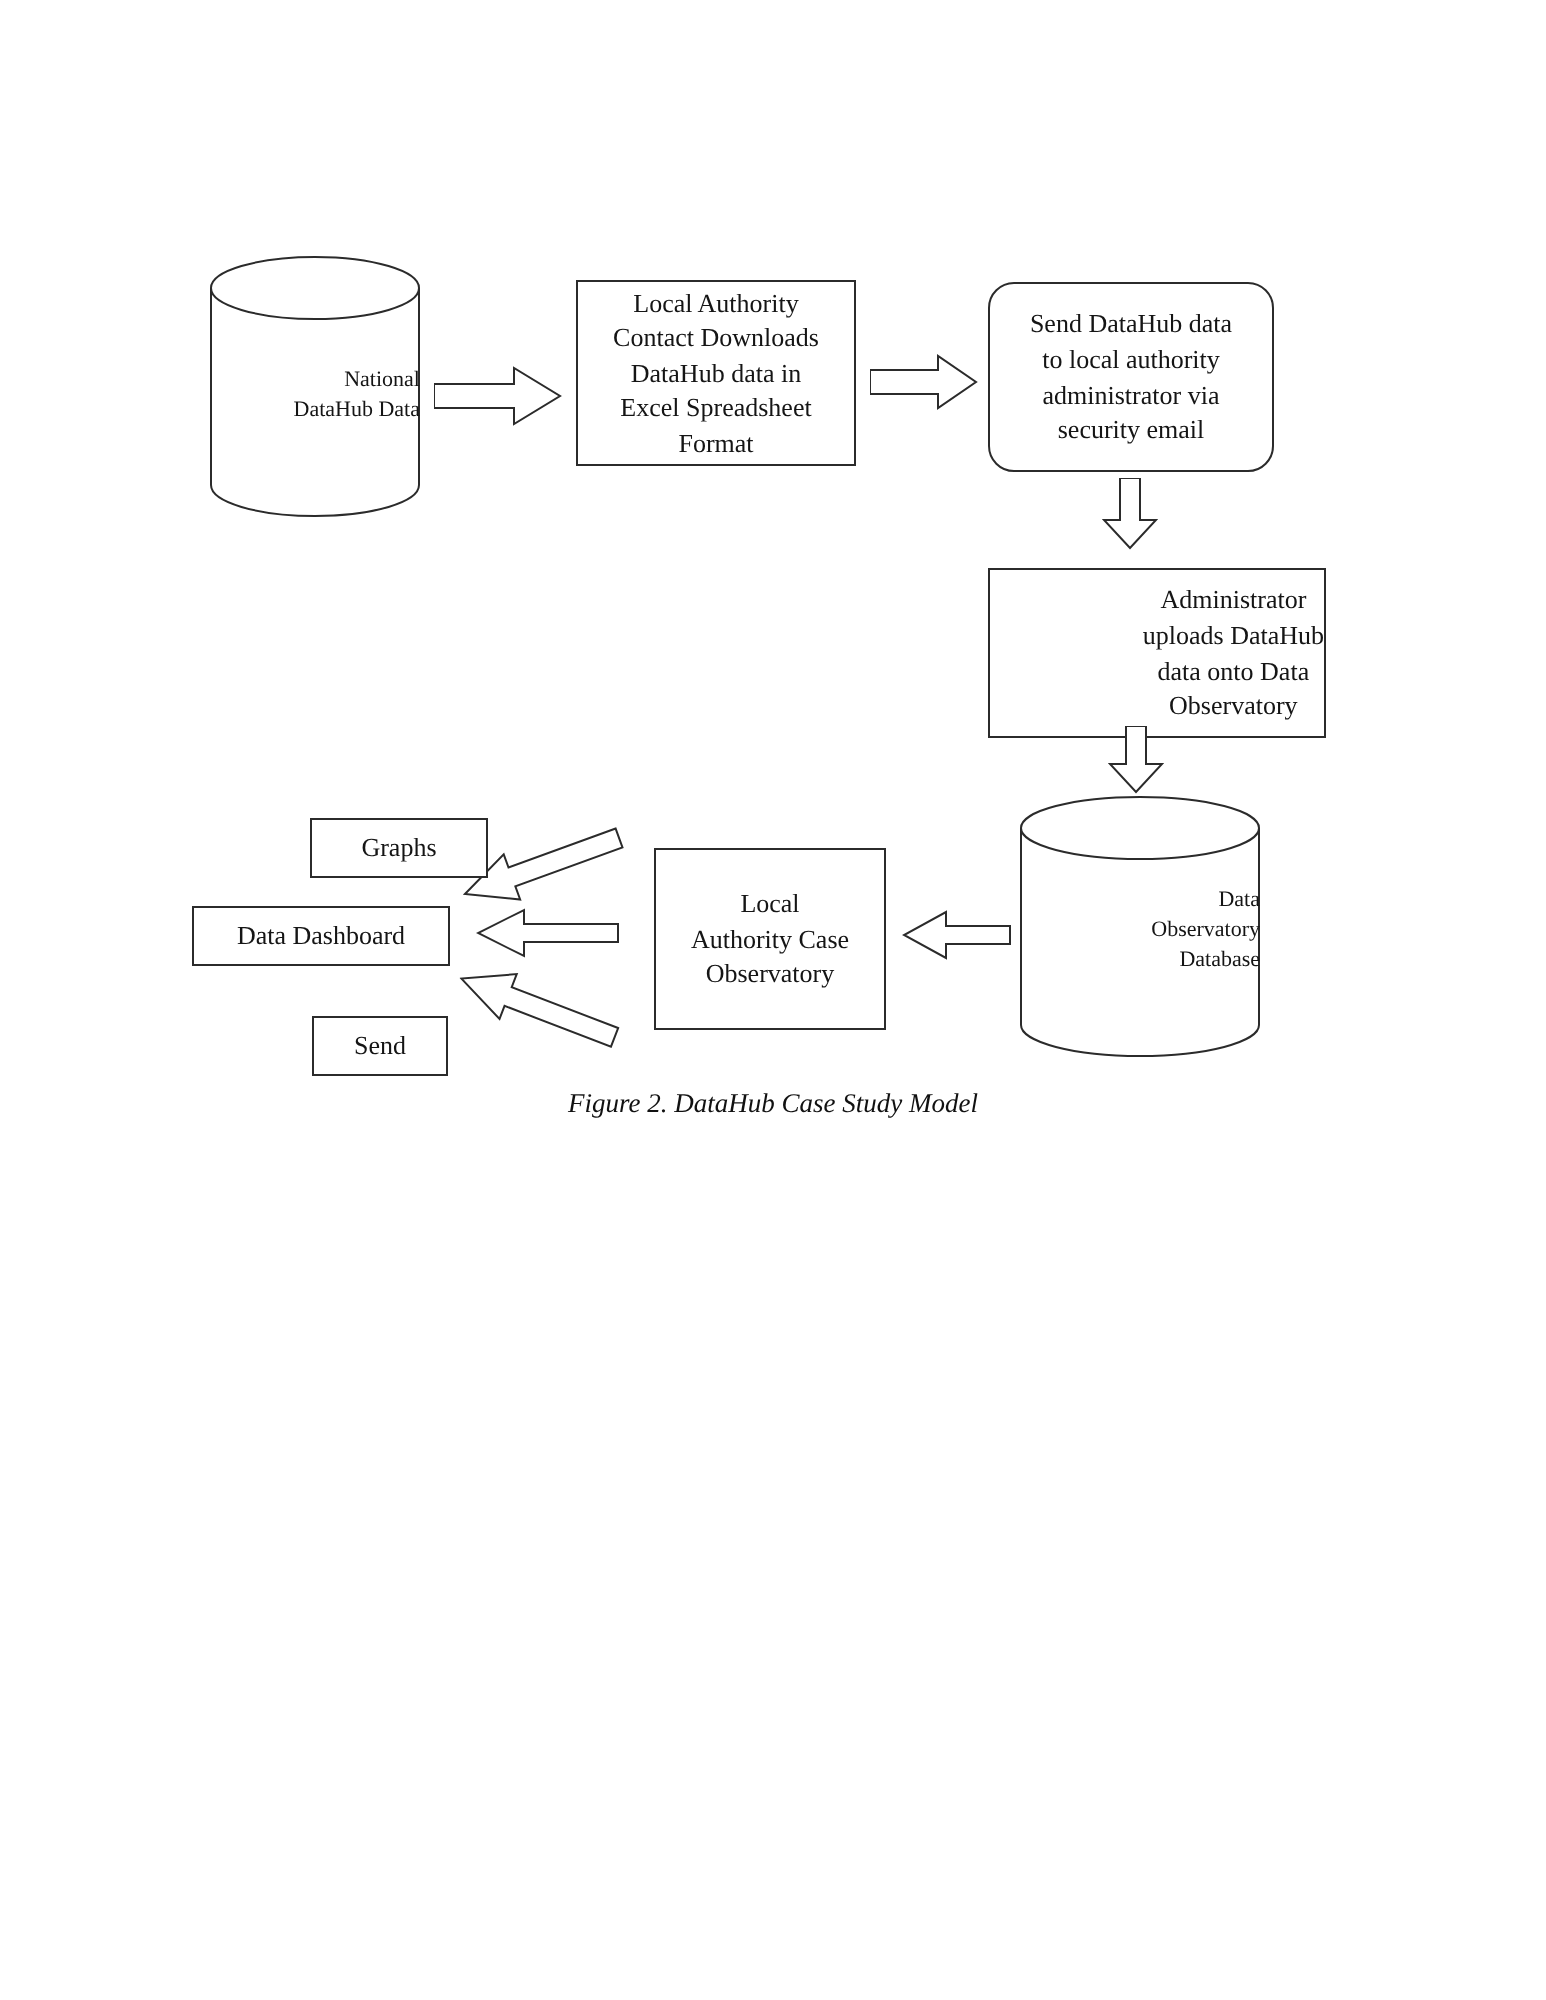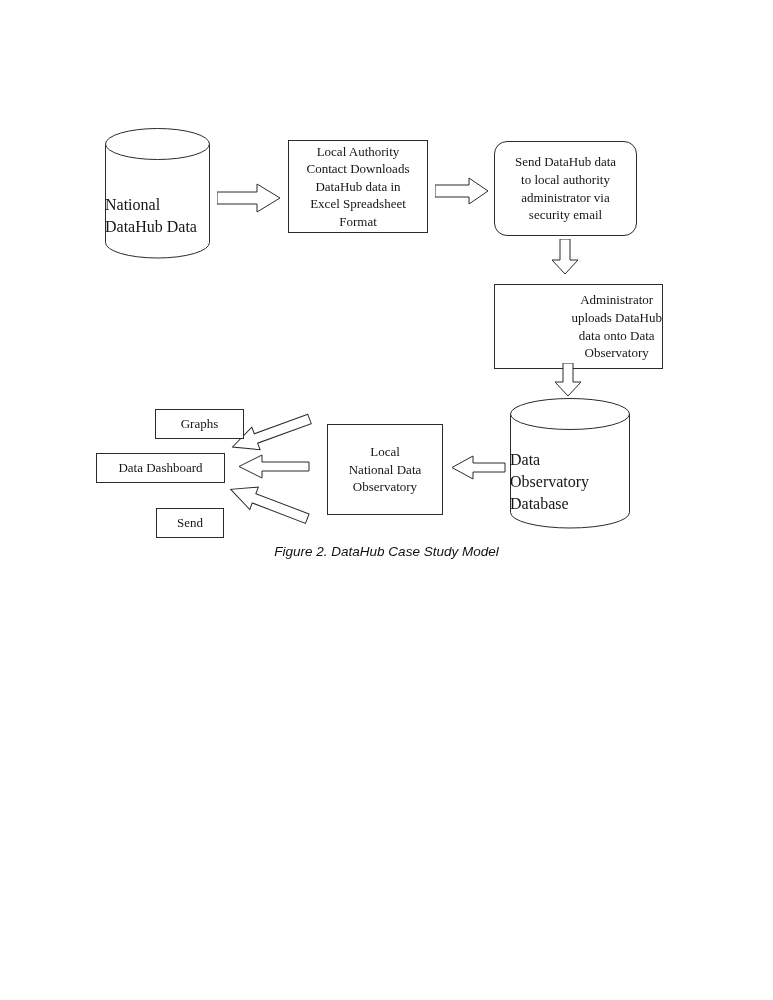--- a/index.html
+++ b/index.html
@@ -23,34 +23,33 @@
     text-align: center;
     font-size: 13px;
     line-height: 1.35;
   }
   .label { white-space: pre-line; }
   .cylinder { position: absolute; }
   .cylinder svg { position: absolute; left: 0; top: 0; }
   .cylinder .label {
     position: absolute;
     left: 0; right: 0;
-    text-align: left;
-    font-size: 16px;
+    text-align: right;
+    font-size: 11px;
     line-height: 1.4;
-    margin-top: 16px;
   }
   .arrow { position: absolute; }
   .arrow svg { display: block; }
   .caption {
     position: absolute;
     left: 0;
     width: 773px;
     top: 544px;
     text-align: center;
-    font-family: Liberation Sans, sans-serif;
+    font-family: Liberation Serif, serif;
     font-style: italic;
     font-size: 13.5px;
     color: #111;
   }
 </style>
 </head>
 <body>
 
 <div class="page">
 
@@ -126,21 +125,21 @@
   </div>
 
   <div class="arrow" style="left:451px; top:455px;">
     <svg width="55" height="25" viewBox="0 0 55 25">
       <polygon points="54,8 22,8 22,1 1,12.5 22,24 22,17 54,17" fill="#ffffff" stroke="#2b2b2b" stroke-width="1"></polygon>
     </svg>
   </div>
 
   <div class="node" style="left:327px; top:424px; width:116px; height:91px;">
     <div class="label">Local
-National Data
+Authority Case
 Observatory</div>
   </div>
 
   <div class="arrow" style="left:229px; top:420px; transform:rotate(-20deg);">
     <svg width="84" height="26" viewBox="0 0 84 26">
       <polygon points="83,8 26,8 26,1 1,13 26,25 26,18 83,18" fill="#ffffff" stroke="#2b2b2b" stroke-width="1"></polygon>
     </svg>
   </div>
 
   <div class="arrow" style="left:238px; top:454px;">

